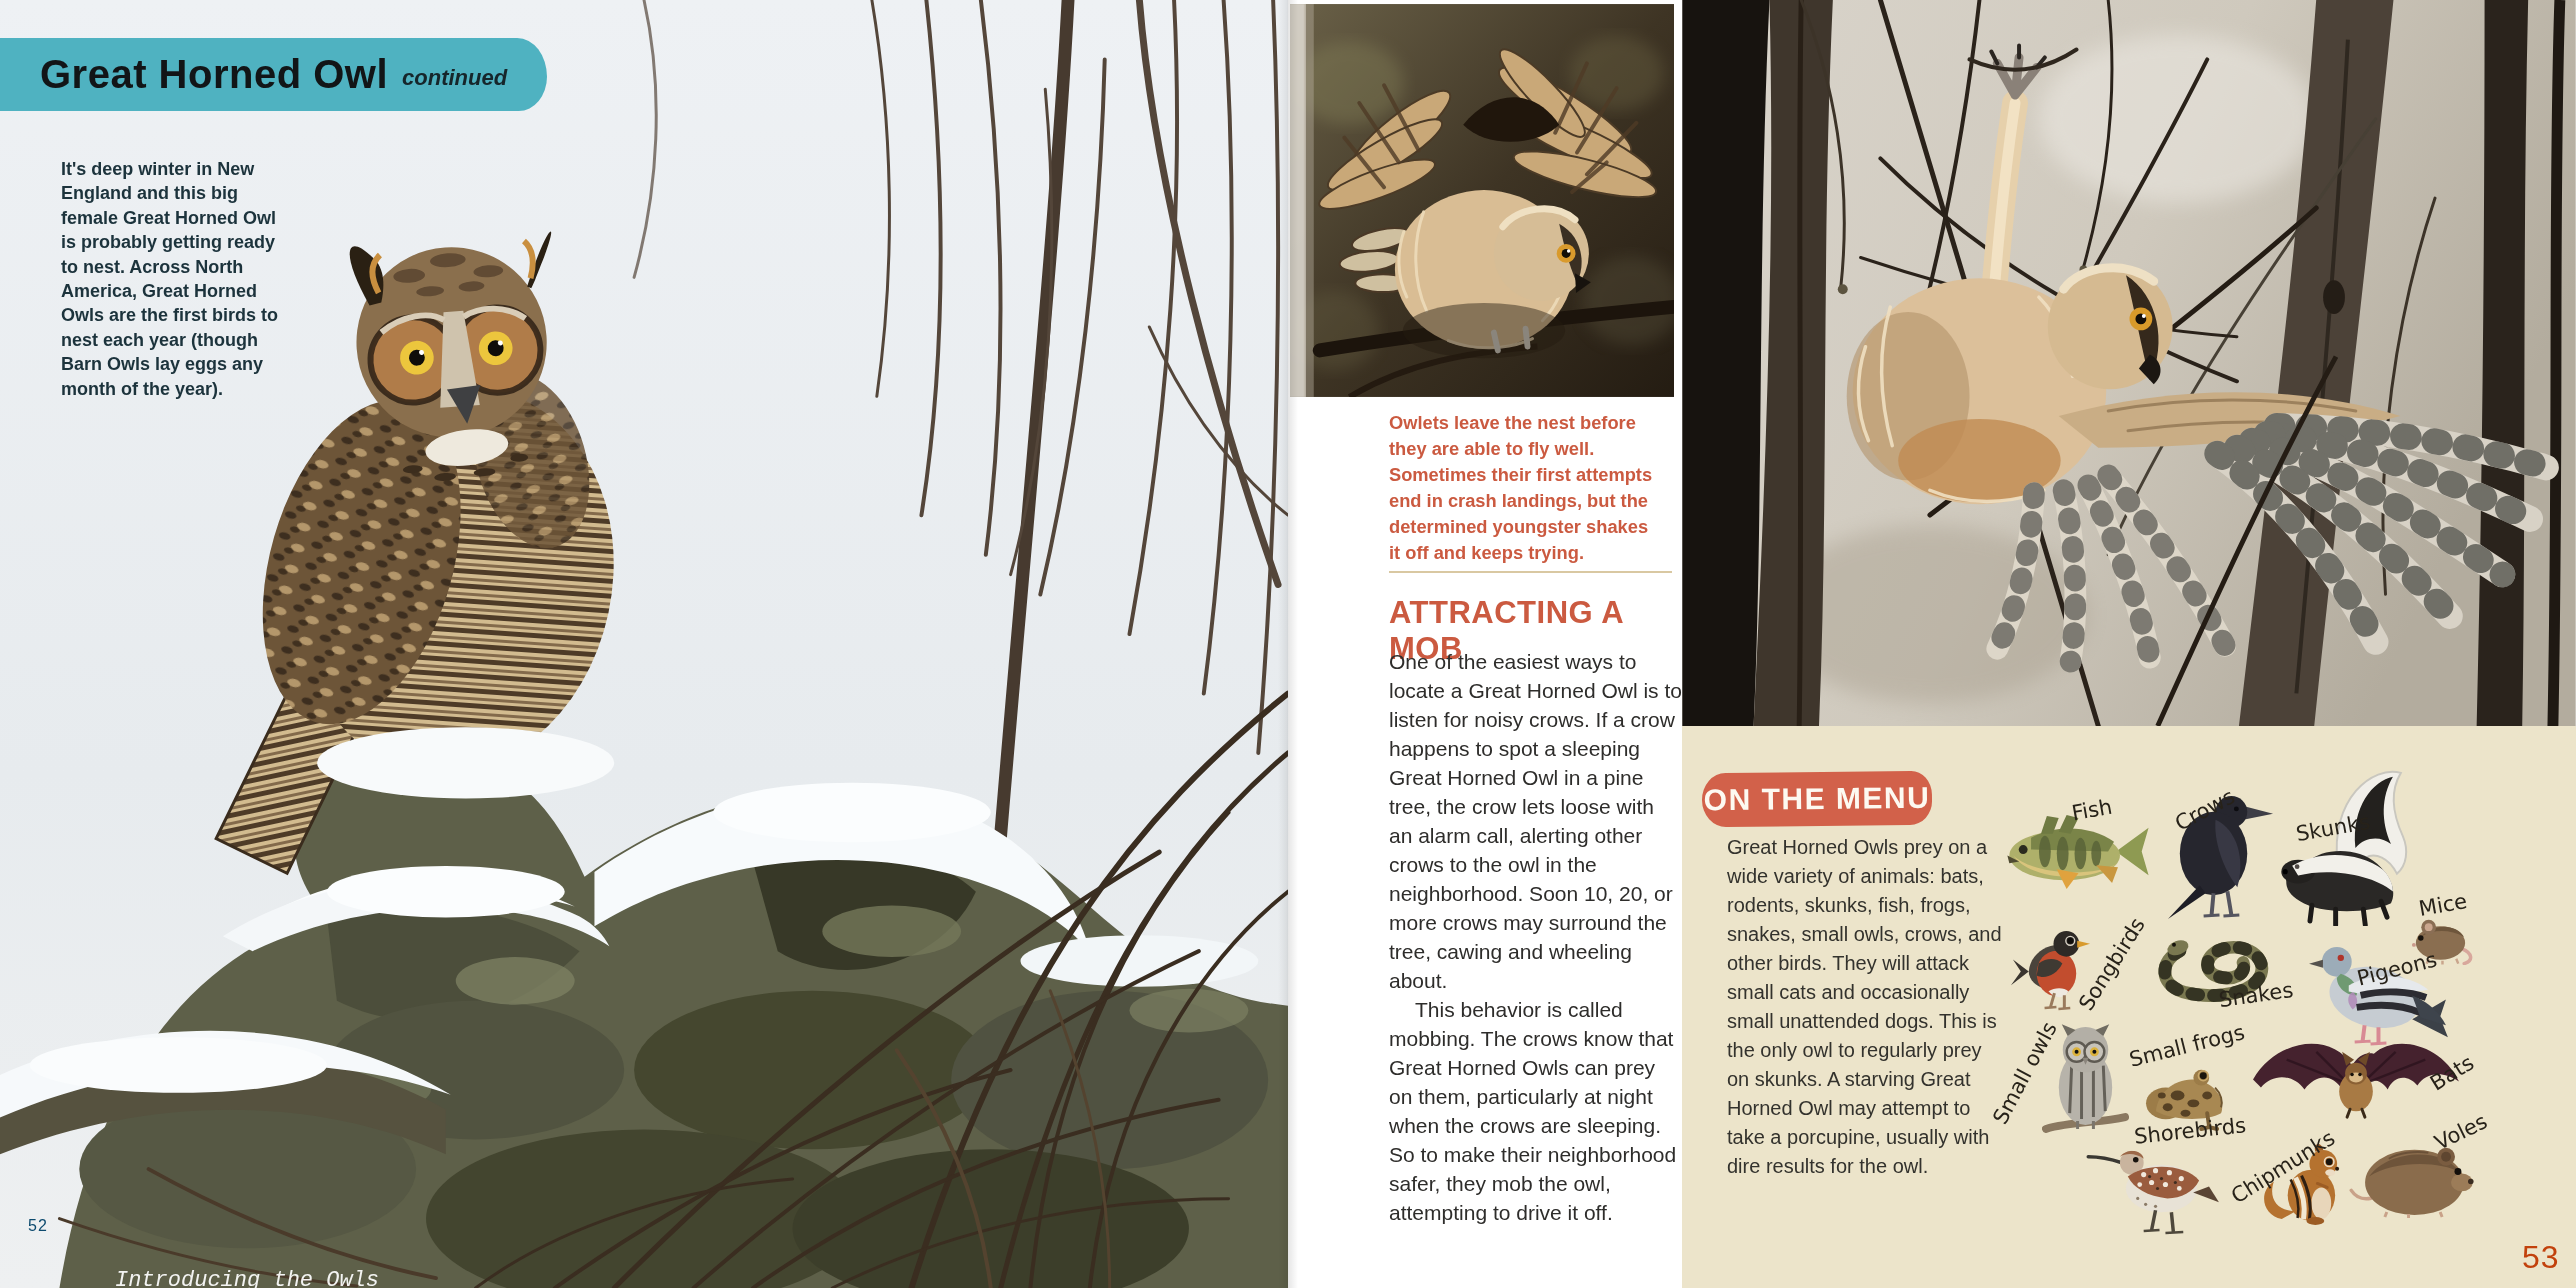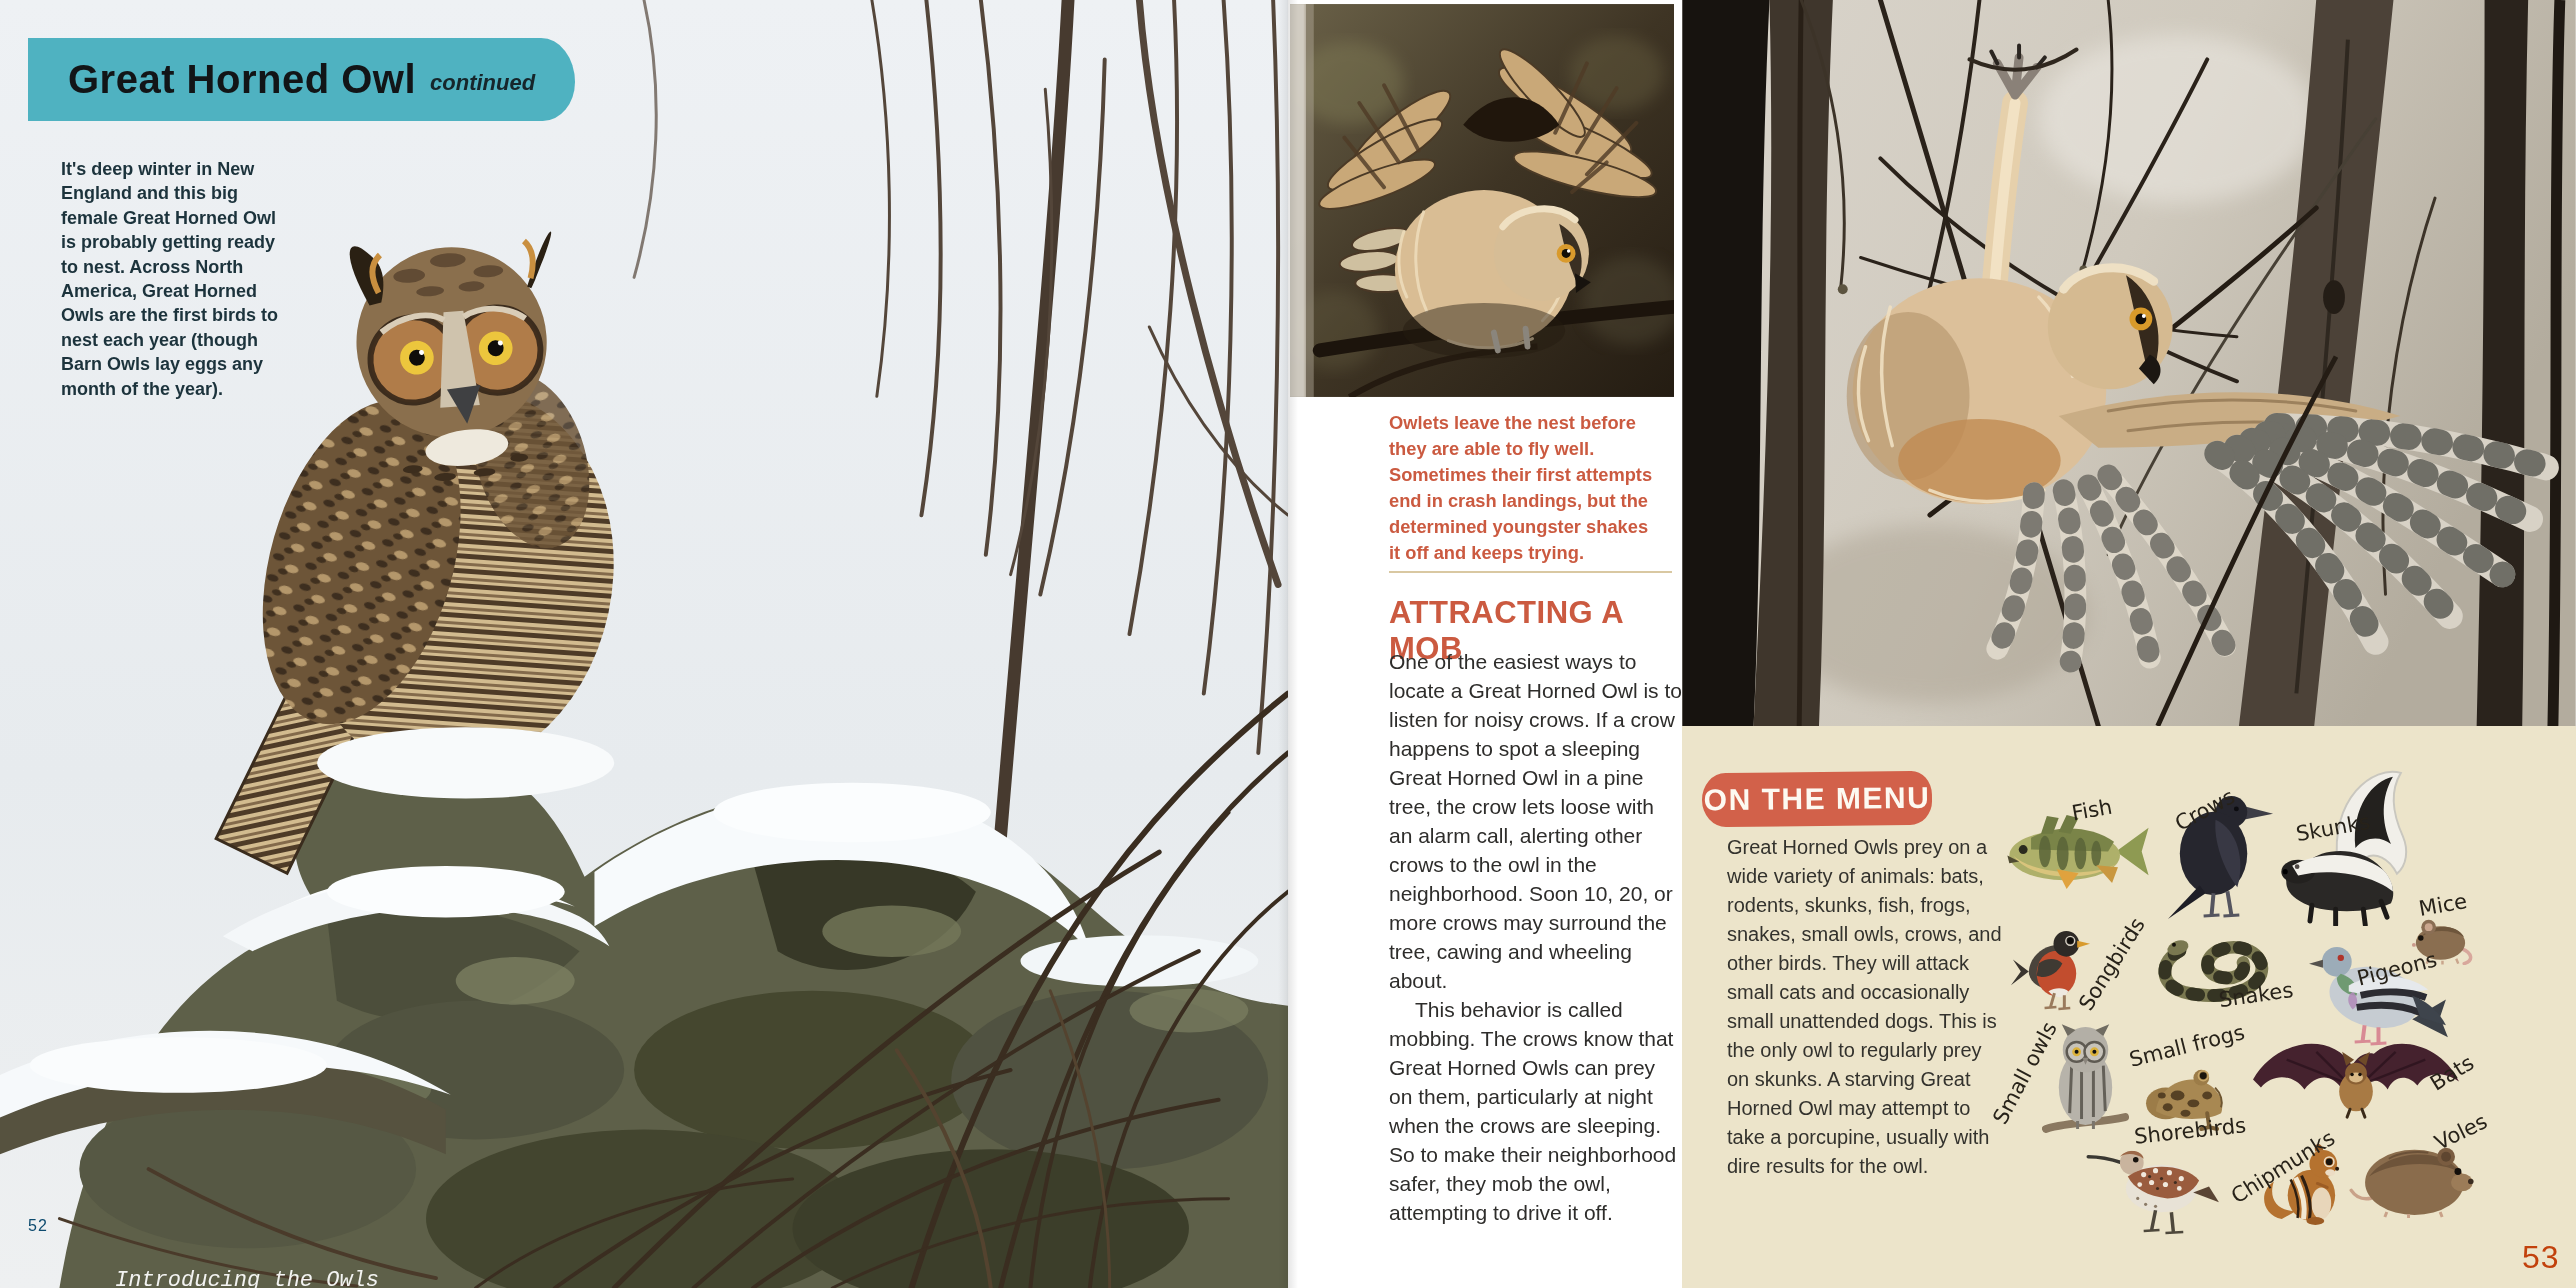--- a/index.html
+++ b/index.html
@@ -4,23 +4,23 @@
 <style>
   html,body{margin:0;padding:0;background:#ffffff;}
   .spread{position:relative;width:2576px;height:1288px;overflow:hidden;background:#ffffff;
           font-family:"Liberation Sans",sans-serif;}
   .spread *{box-sizing:border-box;}
 
   
   .page-left{position:absolute;left:0;top:0;width:1288px;height:1288px;overflow:hidden;}
   .page-left svg{position:absolute;left:0;top:0;}
 
-  .title-badge{position:absolute;left:0;top:38px;height:83px;padding:0 40px 0 40px;
+  .title-badge{position:absolute;left:0;top:38px;height:73px;padding:0 40px 0 40px;
       background:#4fb2c1;border-radius:0 40px 38px 0/0 52px 46px 0;
-      display:flex;align-items:center;gap:14px;margin-left:28px;}
+      display:flex;align-items:center;gap:14px;}
   .title-badge .t{font-size:40px;font-weight:bold;color:#121517;letter-spacing:0.5px;}
   .title-badge .c{font-size:22px;font-style:italic;font-weight:600;color:#16262b;padding-top:6px;}
 
   .left-caption{position:absolute;left:61px;top:157px;width:287px;
       font-size:18px;line-height:24.4px;font-weight:bold;color:#1c333c;white-space:pre-line;}
 
   .footer-left{position:absolute;left:28px;top:1217px;font-size:16px;color:#0c4a6e;letter-spacing:1px;}
   .footer-section{position:absolute;left:115px;top:1268px;font-family:Liberation Mono, monospace;
       font-style:italic;font-size:22px;color:rgba(255,255,255,.93);}
 

